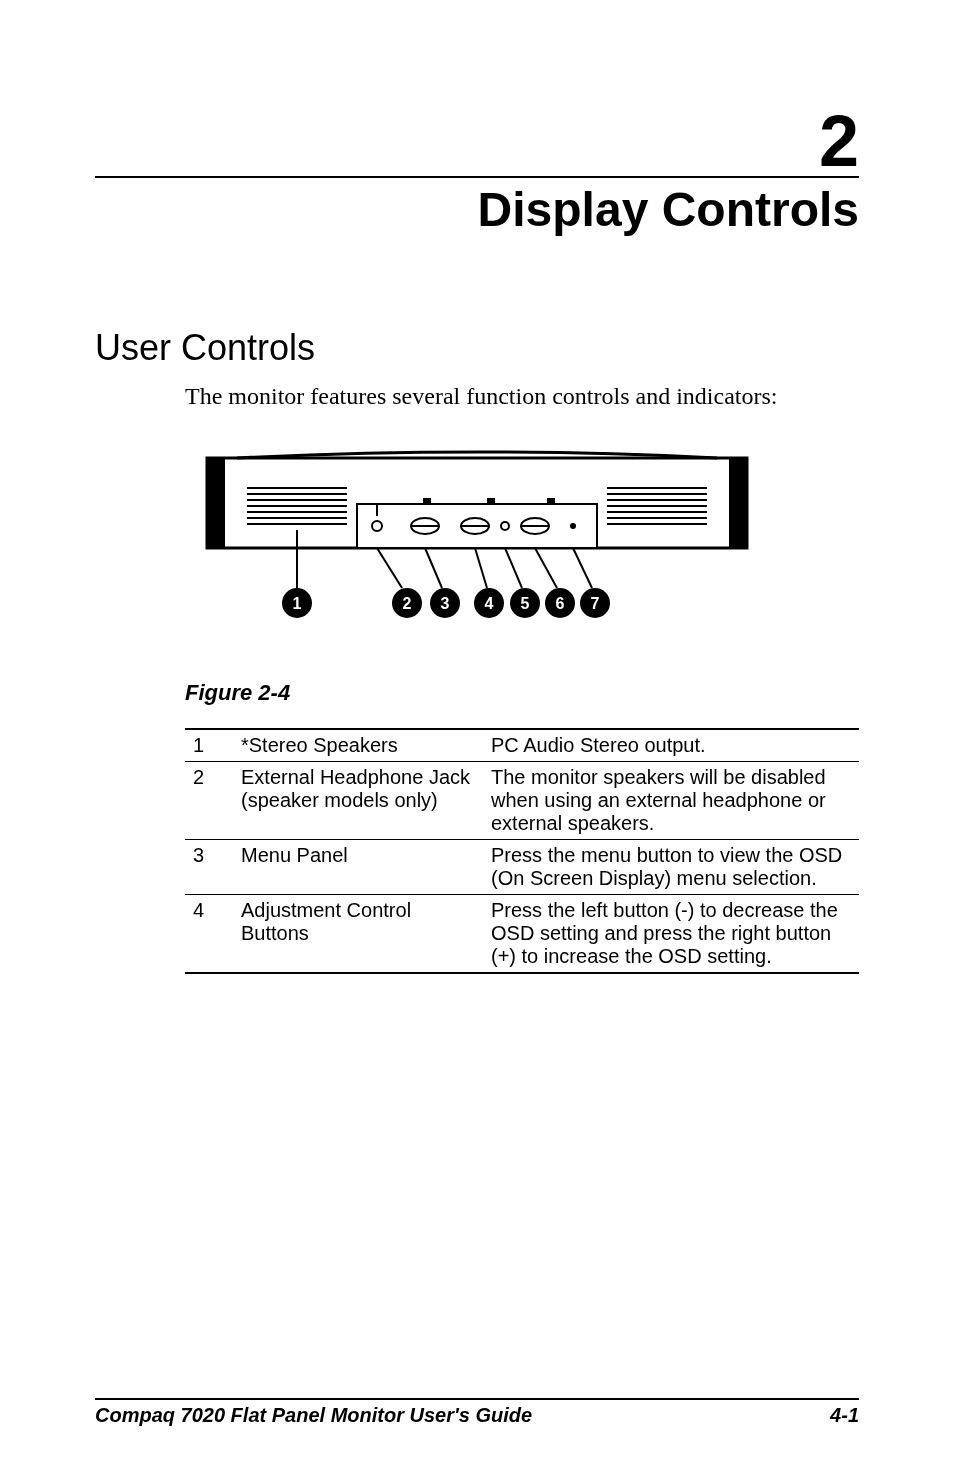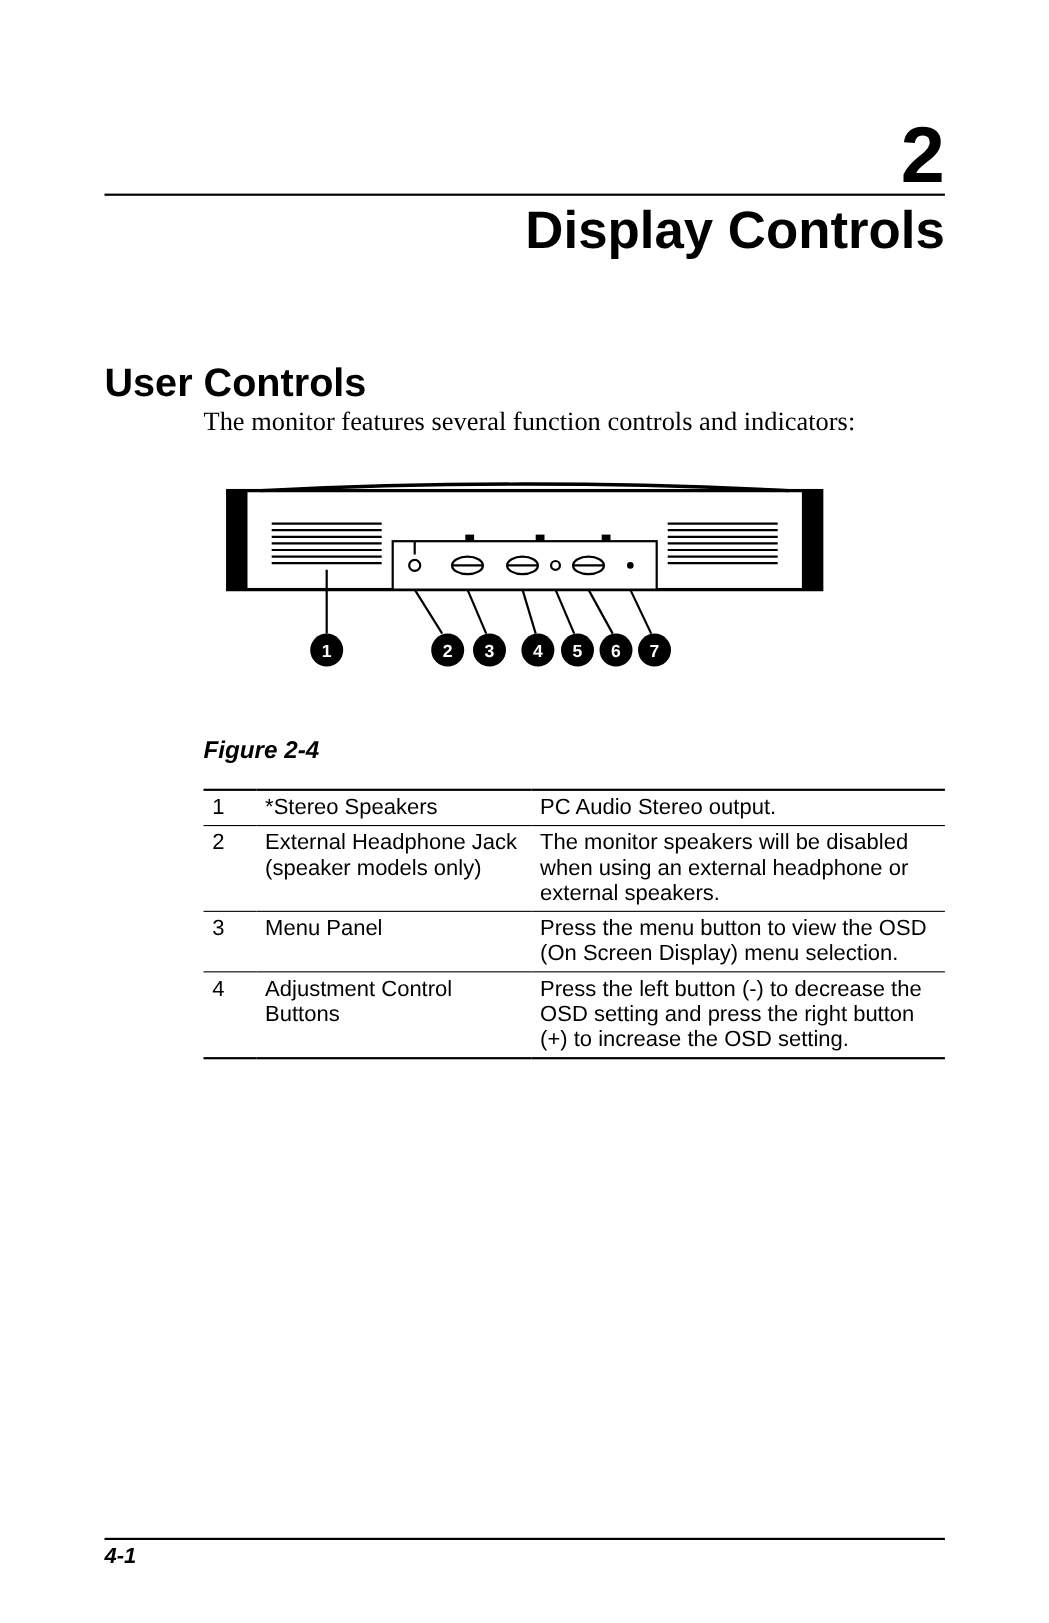--- a/index.html
+++ b/index.html
@@ -32,22 +32,22 @@
       margin-bottom: 90px;
     }
     .chapter-title {
       font-family: Arial, Helvetica, sans-serif;
       font-size: 48px;
       font-weight: bold;
     }
     .section-heading {
       font-family: Arial, Helvetica, sans-serif;
       font-size: 36px;
-      font-weight: bold;
-      margin-bottom: 2px;
+      font-weight: normal;
+      margin-bottom: 14px;
     }
     .body-text {
       font-size: 24px;
       margin-left: 90px;
       margin-bottom: 28px;
     }
     .figure-wrap {
       text-align: center;
       margin: 0 auto 28px auto;
     }
@@ -207,14 +207,15 @@
   </tr>
   <tr>
     <td class="col-num">4</td>
     <td class="col-name">Adjustment Control Buttons</td>
     <td>Press the left button (-) to decrease the OSD setting and press the right button (+) to increase the OSD setting.</td>
   </tr>
 </tbody>
   </table>
 
 <div class="footer">
+  <span>Compaq 7020 Flat Panel Monitor User's Guide</span>
   <span>4-1</span>
 </div>
 
 </body></html>

